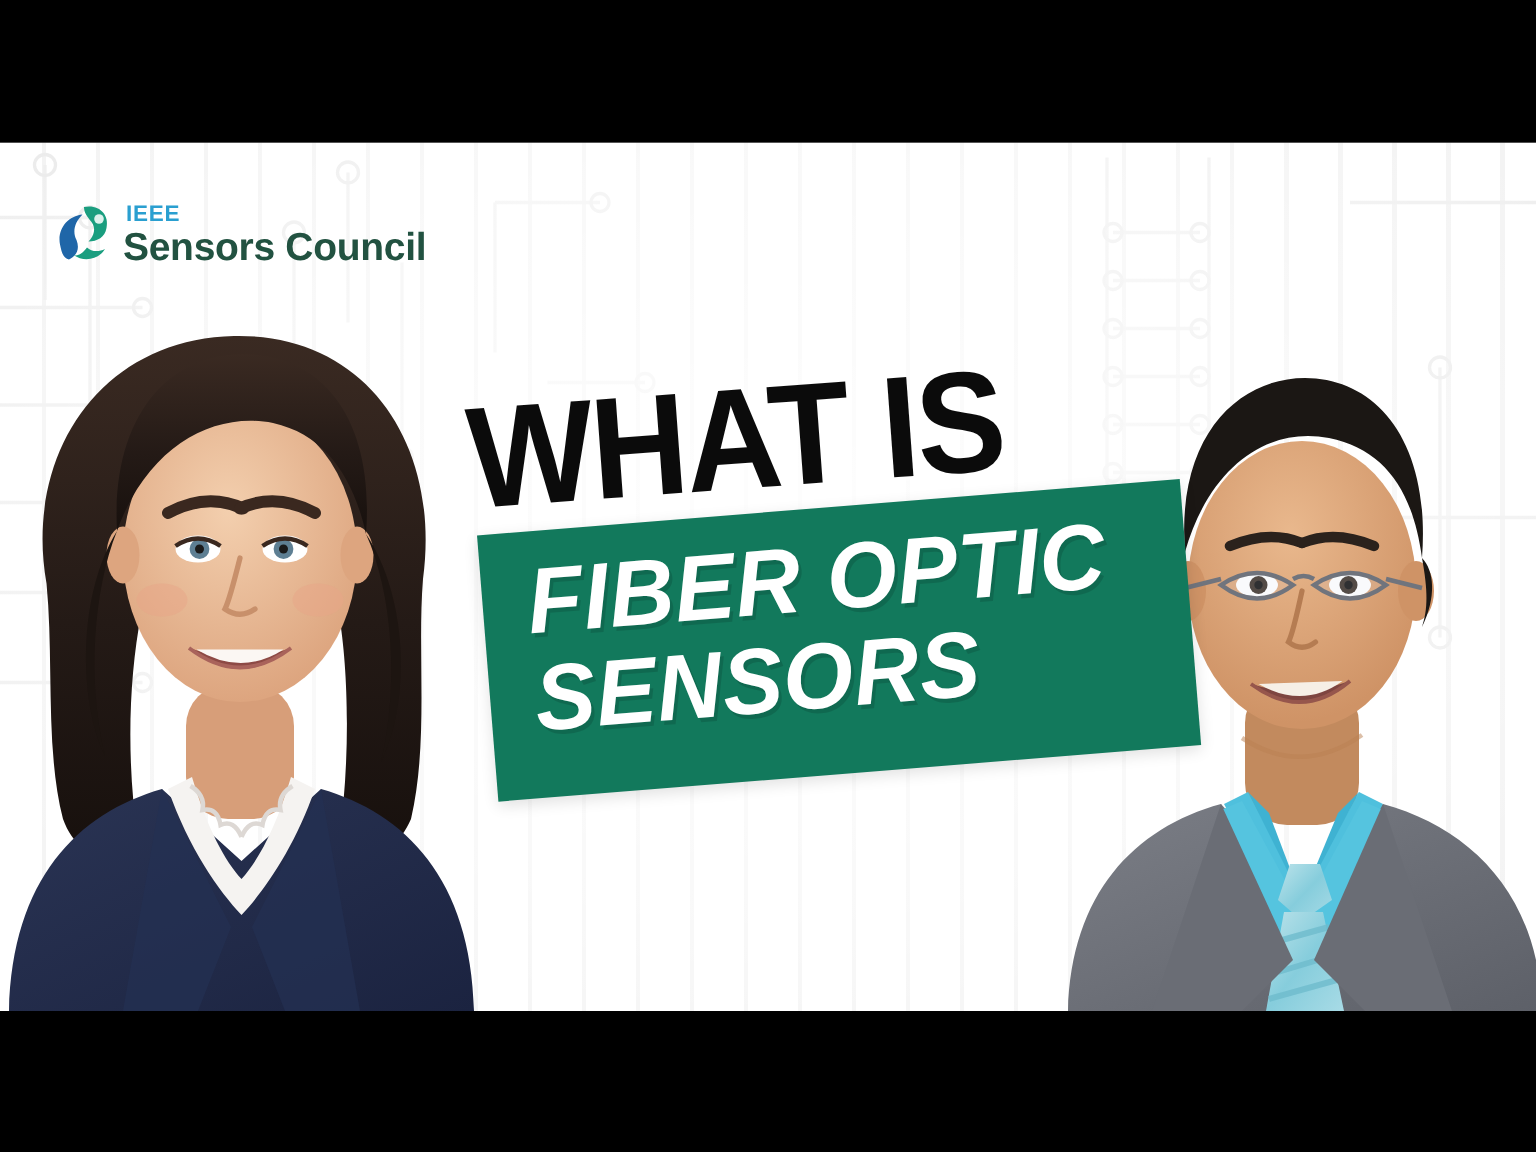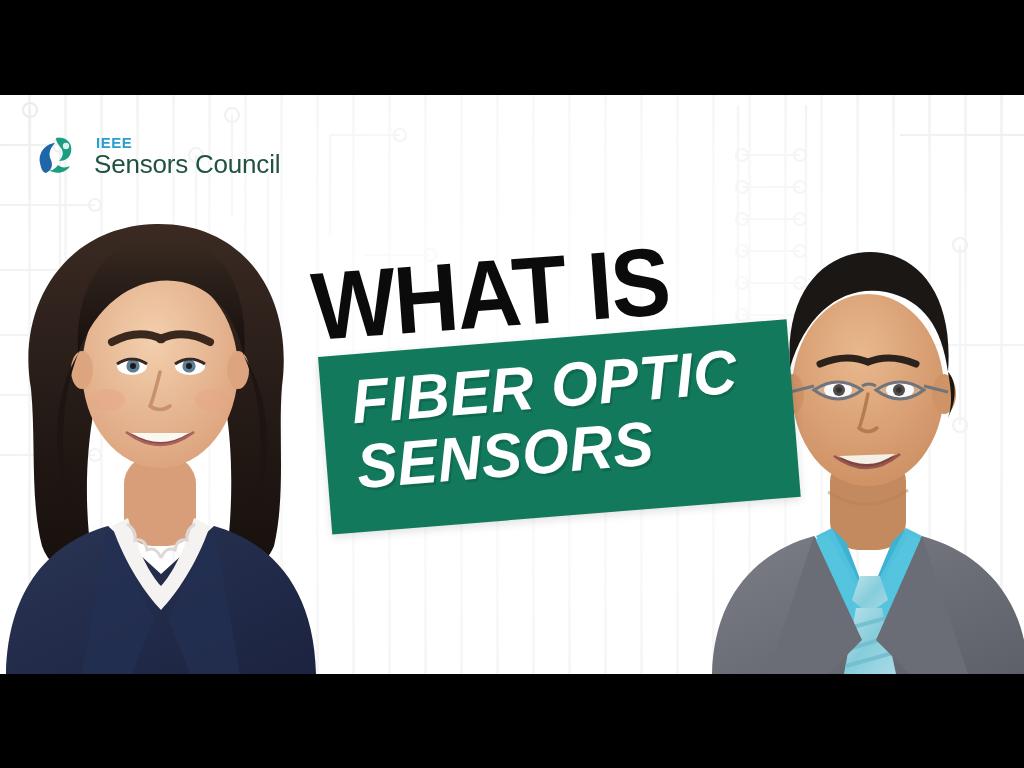--- a/index.html
+++ b/index.html
@@ -50,33 +50,33 @@
     position: absolute; inset: 0;
     background: radial-gradient(ellipse 70% 80% at 50% 45%,
                 rgba(255,255,255,0.92) 0%,
                 rgba(255,255,255,0.55) 55%,
                 rgba(255,255,255,0) 100%);
   }
 
   
   #logo {
     position: absolute; left: 36px; top: 38px;
-    display: flex; align-items: center; gap: 16px;
+    display: flex; align-items: center; gap: 4px;
     z-index: 20;
   }
   #logo-mark { width: 42px; height: 46px; flex: none; }
   #logo-words { display: flex; flex-direction: column; line-height: 1; }
   #logo-ieee {
     font-family: "Liberation Sans", sans-serif;
     font-weight: bold; font-size: 15px; letter-spacing: 0.5px;
     color: #2a9fd0; margin-left: 2px; margin-bottom: 1px;
   }
   #logo-name {
     font-family: "Liberation Sans", sans-serif;
-    font-weight: normal; font-size: 26px; letter-spacing: -0.2px;
+    font-weight: bold; font-size: 26px; letter-spacing: -0.2px;
     color: #225241;
   }
 
   
   .person { position: absolute; bottom: 0; z-index: 30; }
   #person-left  { left: -14px; width: 350px; height: 500px; }
   #person-right { right: -6px; width: 320px; height: 470px; }
 
   
   #headline-group {

